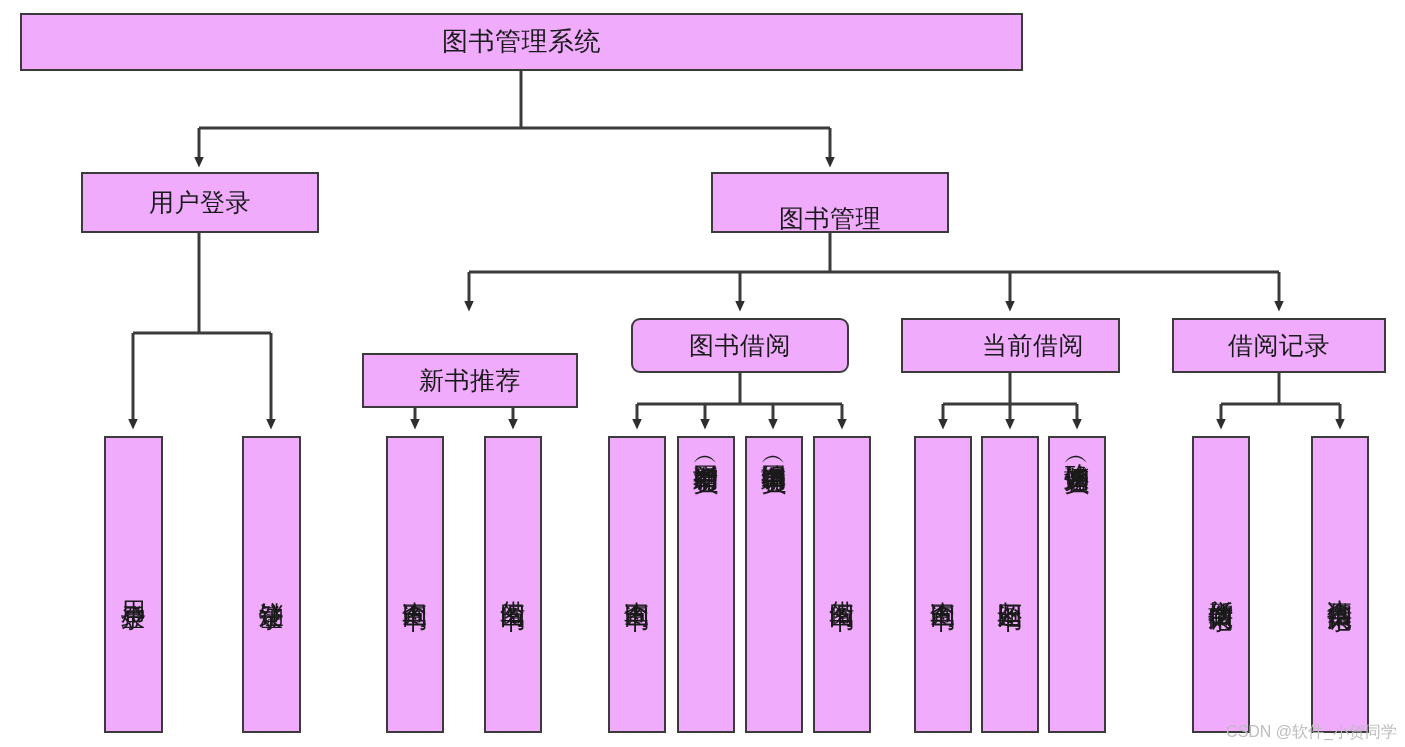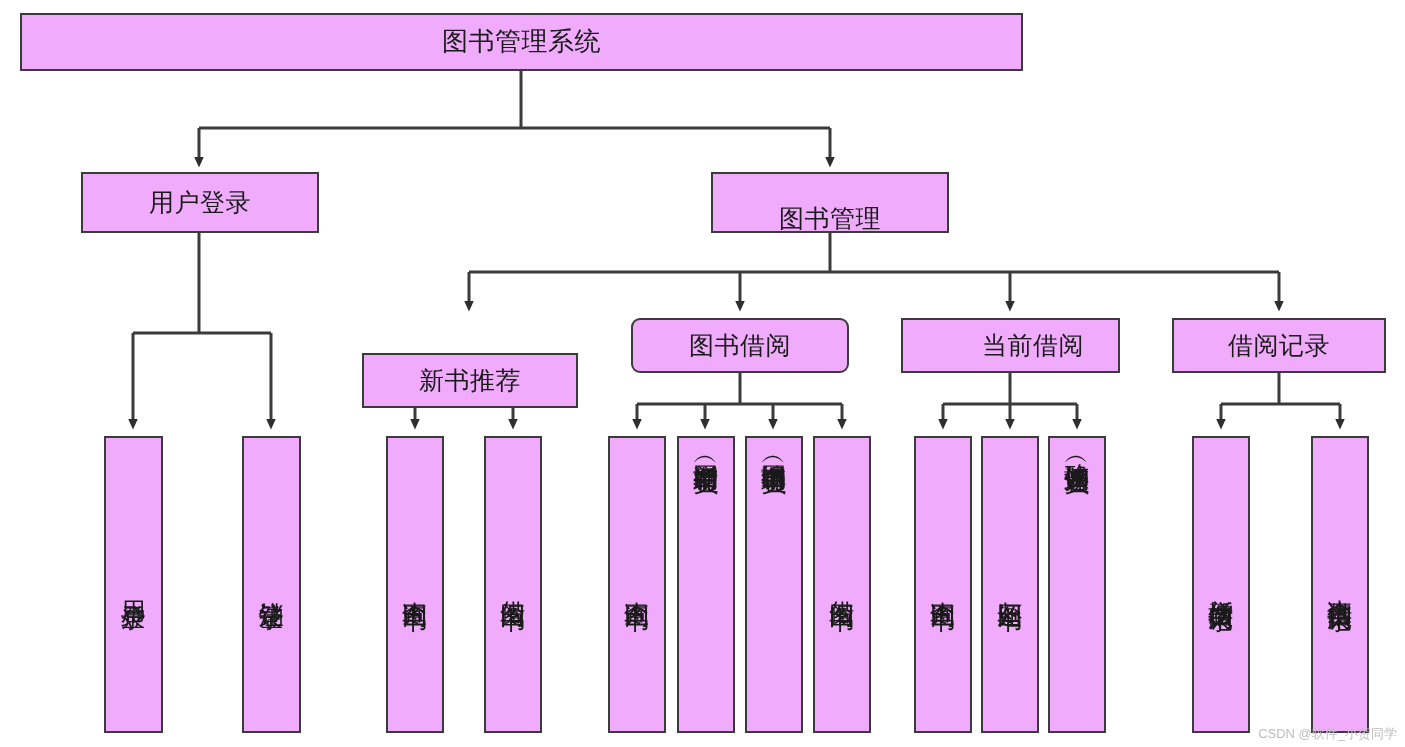--- a/index.html
+++ b/index.html
@@ -63,21 +63,21 @@
     letter-spacing: 1px;
   }
   .node.vert.centered {
     align-items: center;
     padding-top: 0;
   }
   .watermark {
     position: absolute;
     right: 8px;
     bottom: 4px;
-    font-size: 13px;
+    font-size: 16px;
     color: #bdbdbd;
     z-index: 3;
     white-space: nowrap;
     font-family: "Liberation Sans", "DejaVu Sans", sans-serif;
   }
 </style>
 </head>
 <body>
 
 <div id="canvas">

